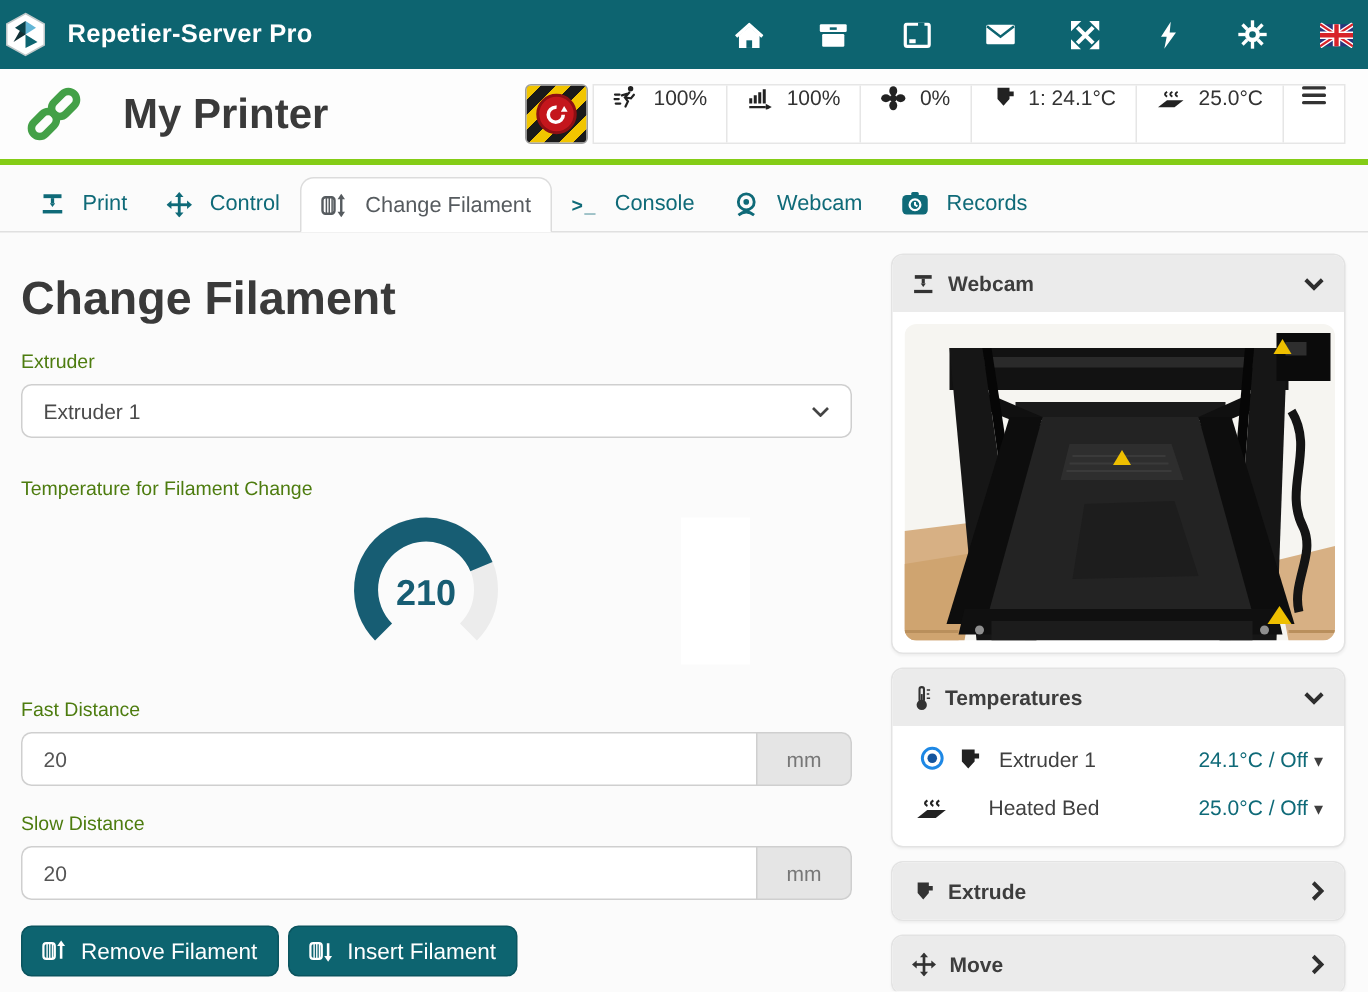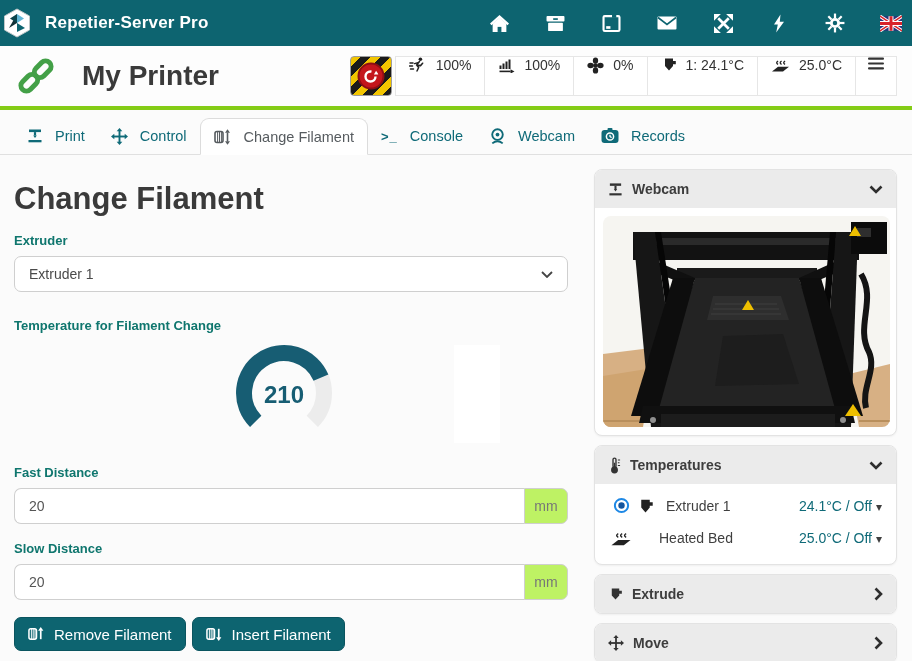--- a/index.html
+++ b/index.html
@@ -36,31 +36,31 @@
   .tab.active{background:#fff;border:1px solid #dcdcdc;border-bottom:1px solid #fff;border-radius:9px 9px 0 0;margin-bottom:-1px;color:#565b5f;}
   .console-glyph{font-weight:700;font-size:13px;letter-spacing:1px;}
 
   
   .content{display:flex;gap:26px;padding:0 15px 0 14px;box-sizing:border-box;}
   .main{width:554px;flex:none;}
   .sidebar{width:303px;flex:none;padding-top:14px;}
 
   
   .page-title{margin:26px 0 16px;font-size:31px;font-weight:600;color:#3a3a3a;}
-  .field-label{font-size:13px;font-weight:700;color:#0f766e;margin:0 0 8px;}
+  .field-label{font-size:13px;font-weight:400;color:#4d7c0f;margin:0 0 8px;}
   .select{height:36px;border:1px solid #cfcfcf;border-radius:7px;display:flex;align-items:center;justify-content:space-between;
     padding:0 14px;font-size:14px;color:#4a4a4a;background:#fff;margin-bottom:26px;cursor:pointer;box-sizing:border-box;}
   .gauge-row{position:relative;height:110px;margin-bottom:14px;}
   .gauge{position:absolute;left:212px;top:0;cursor:pointer;}
   .gauge text{font:700 24px "Liberation Sans",sans-serif;fill:#175d73;}
   .ghost-rect{position:absolute;left:440px;top:4px;width:46px;height:98px;background:#fff;}
   .input-group{display:flex;margin-bottom:17px;}
   .input-group input{flex:1;height:36px;border:1px solid #cfcfcf;border-right:none;border-radius:7px 0 0 7px;padding:0 14px;
     font-size:14px;color:#555;background:#fff;outline:none;font-family:inherit;box-sizing:border-box;}
-  .addon{width:44px;display:flex;align-items:center;justify-content:center;background:#bef264;border:1px solid #cfcfcf;
+  .addon{width:64px;display:flex;align-items:center;justify-content:center;background:#e5e5e5;border:1px solid #cfcfcf;
     border-radius:0 7px 7px 0;font-size:14px;color:#777;box-sizing:border-box;}
   .btn-row{display:flex;gap:6px;margin-top:17px;}
   .btn{display:inline-flex;align-items:center;gap:9px;background:#0d6470;border:1px solid #0a545f;color:#fff;font-size:15px;
     font-weight:500;padding:16px 13px;height:34px;border-radius:7px;font-family:inherit;cursor:pointer;}
 
   
   .panel{background:#fff;border:1px solid #e3e3e3;border-radius:8px;box-shadow:0 1px 2px rgba(0,0,0,.05);margin-bottom:9px;overflow:hidden;}
   .panel-header{background:#ebebeb;display:flex;align-items:center;gap:9px;padding:0 13px;height:38px;font-size:14px;font-weight:700;
     color:#3d3d3d;cursor:pointer;box-sizing:border-box;}
   .panel-header .chev{margin-left:auto;display:flex;}

